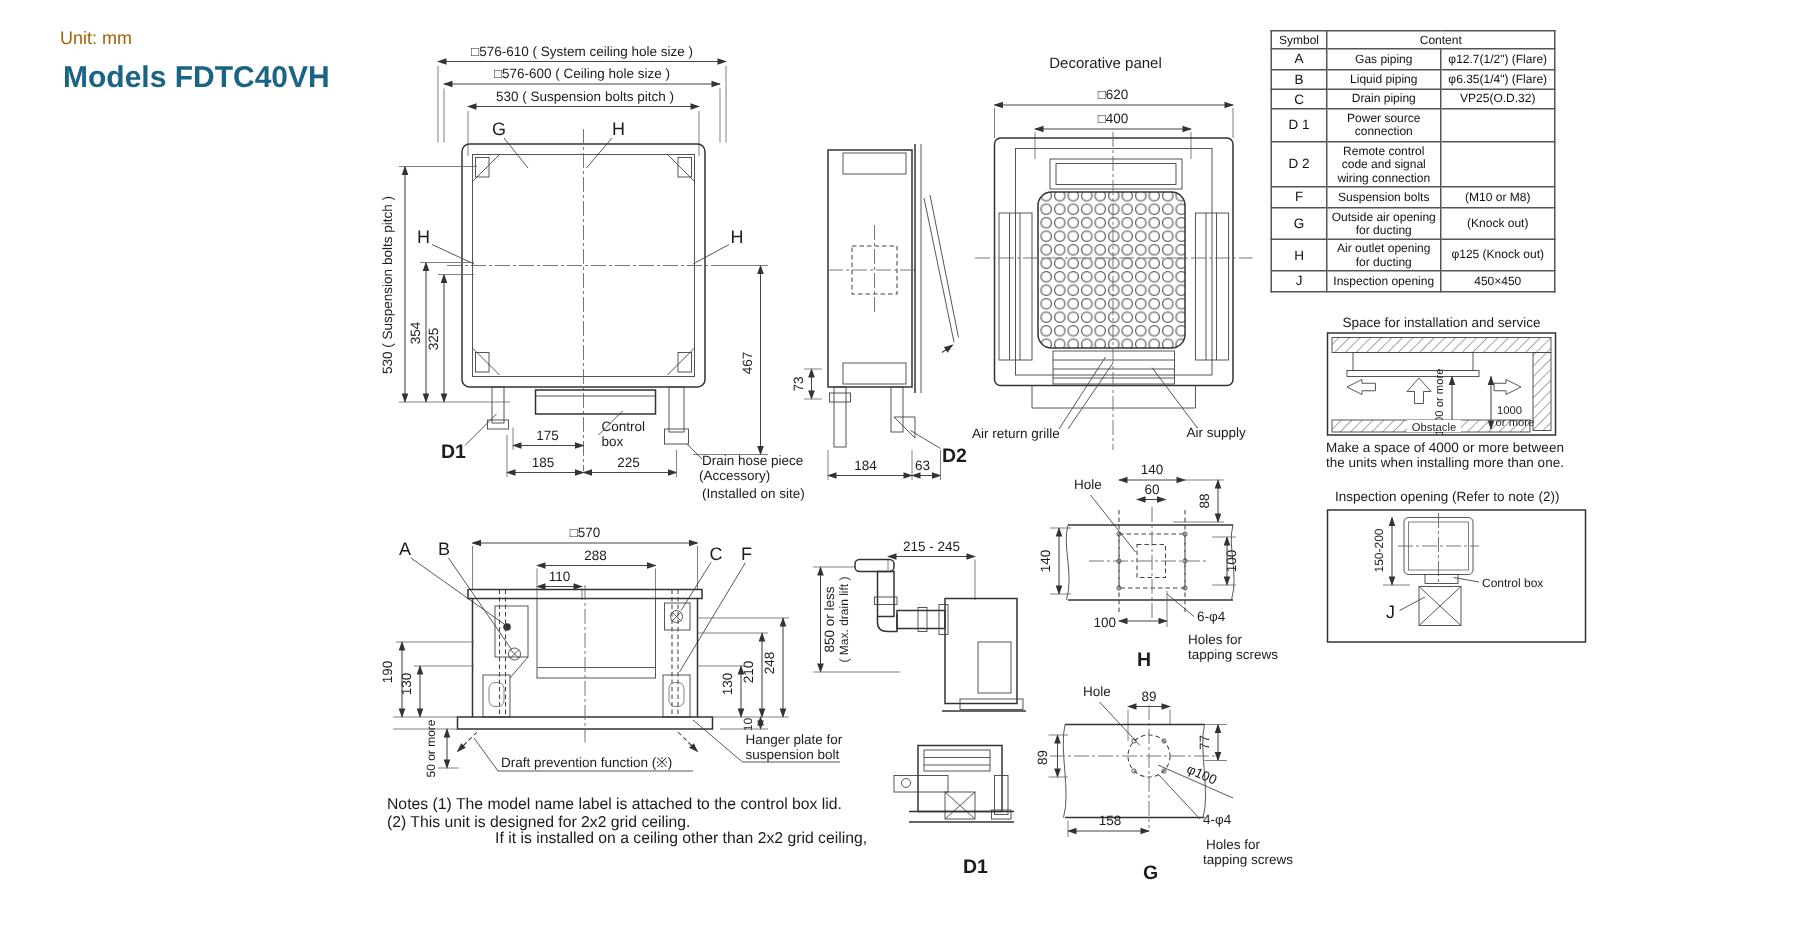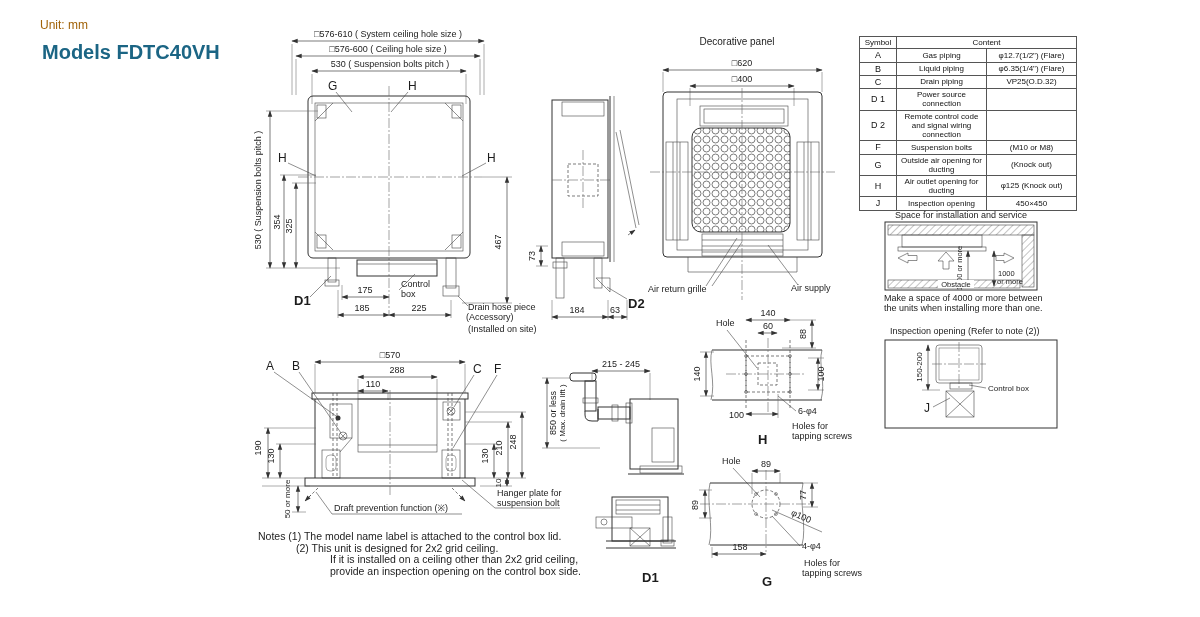--- a/index.html
+++ b/index.html
@@ -1,30 +1,30 @@
 <!DOCTYPE html>
 <html><head>
 <meta charset="utf-8">
 <style>
   html,body{margin:0;padding:0;background:#fff;}
   #canvas{position:relative;width:1200px;height:617px;background:#fff;overflow:hidden;
           font-family:"Liberation Sans",sans-serif;color:#222;}
   .hdr-unit{position:absolute;left:40px;top:18px;font-size:12px;color:#a16207;}
   .hdr-model{position:absolute;left:42px;top:41px;font-size:20px;font-weight:bold;color:#1b6584;}
   
-  .symtab{position:absolute;left:847px;top:36px;border-collapse:collapse;
-          font-size:8px;line-height:1.15;color:#111;table-layout:fixed;width:218px;margin-left:12px;}
+  .symtab{position:absolute;left:847px;top:20px;border-collapse:collapse;
+          font-size:8px;line-height:1.15;color:#111;table-layout:fixed;width:190px;}
   .symtab td,.symtab th{border:1px solid #555;padding:1px 2px;font-weight:normal;vertical-align:middle;}
   .symtab .sym{text-align:center;width:32px;font-size:9px;}
   .symtab .desc{text-align:center;width:100px;}
   .symtab .val{text-align:center;width:80px;}
   .symtab th{text-align:center;}
   
   .notes{position:absolute;left:258px;top:531px;font-size:10.5px;line-height:11.6px;color:#1c1c1c;white-space:nowrap;}
-  .notes .n1{margin-left:38px;}
+  .notes .n1{}
   .notes .n2{margin-left:72px;}
   
   svg text{font-family:"Liberation Sans",sans-serif;fill:#1c1c1c;}
   .t9{font-size:9px;} .t8{font-size:8px;} .t7{font-size:7.5px;}
   .t10{font-size:10px;} .t12{font-size:12px;} .t13{font-size:13px;font-weight:bold;}
   .b{stroke:#333;stroke-width:1;fill:none;}
   .bt{stroke:#444;stroke-width:.6;fill:none;}
   .d{stroke:#444;stroke-width:.7;fill:none;stroke-dasharray:3 2;}
   .c{stroke:#666;stroke-width:.6;fill:none;stroke-dasharray:10 2 2 2;}
   .dim,.dime{stroke:#444;stroke-width:.7;fill:none;}
@@ -514,16 +514,15 @@
       <td class="val">450×450</td>
     </tr>
   </tbody>
     </table>
 
   
   <div class="notes">
     <div><span>Notes</span>&nbsp;<span>(1) The model name label is attached to the control box lid.</span></div>
     <div class="n1">(2) This unit is designed for 2x2 grid ceiling.</div>
     <div class="n2">If it is installed on a ceiling other than 2x2 grid ceiling,</div>
-    <div class="n2">provide an inspection opening on the control box side.</div>
   </div>
 
 </div>
 
 </body></html>

